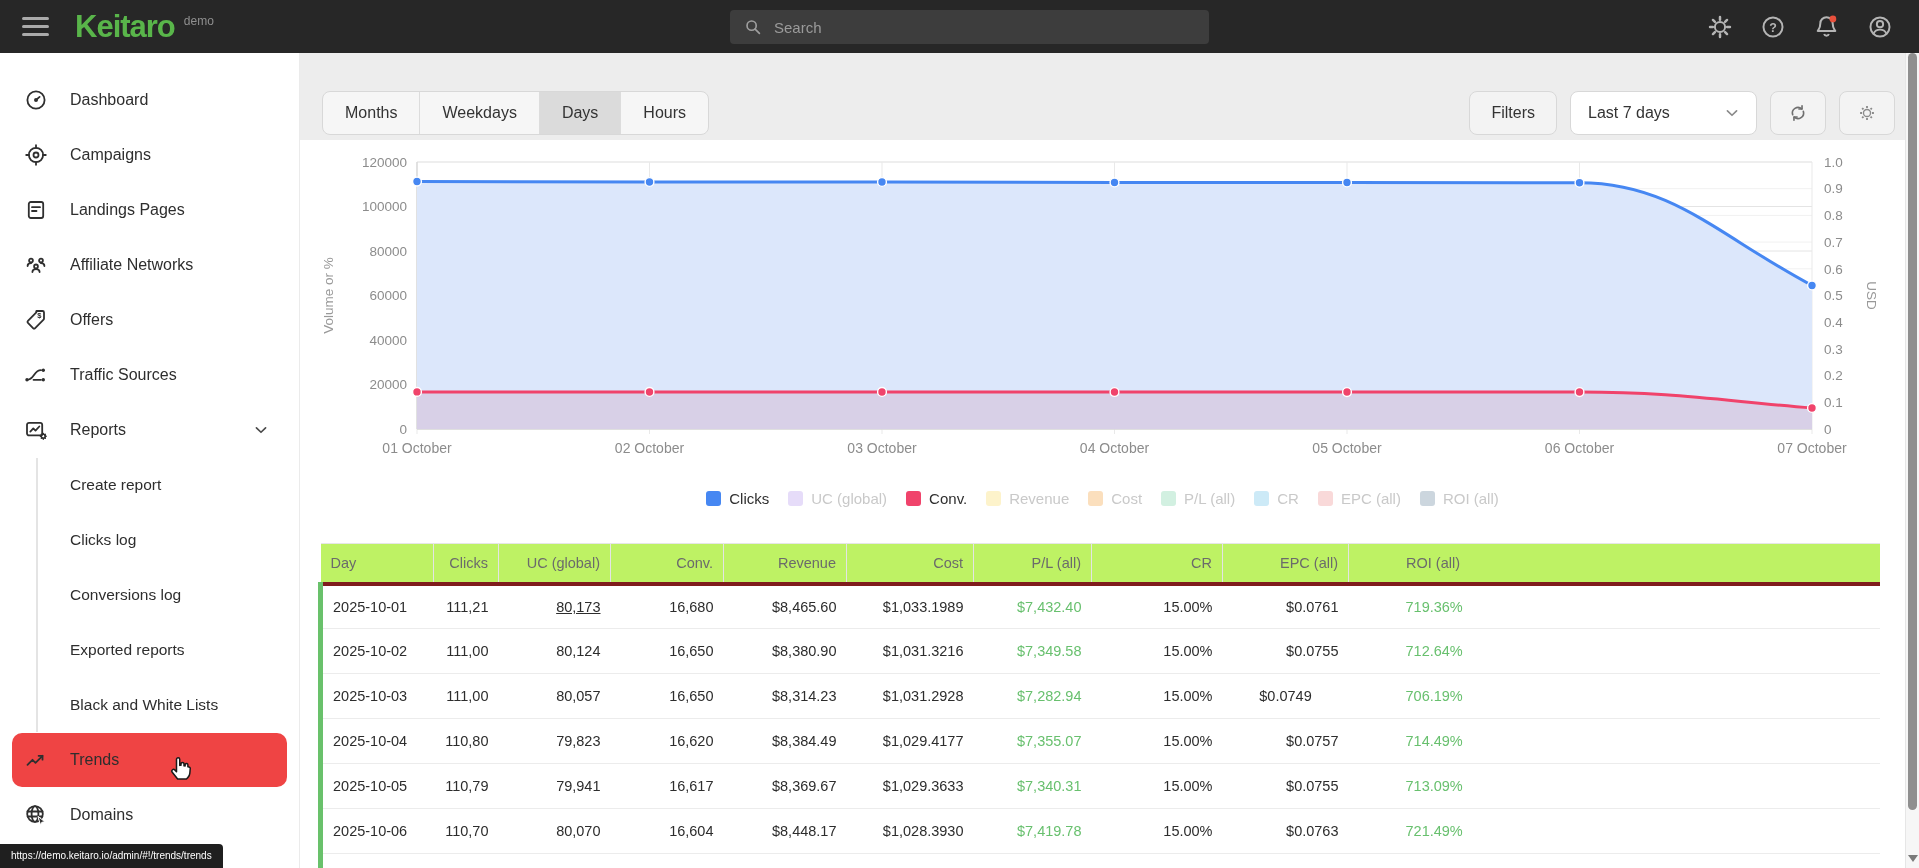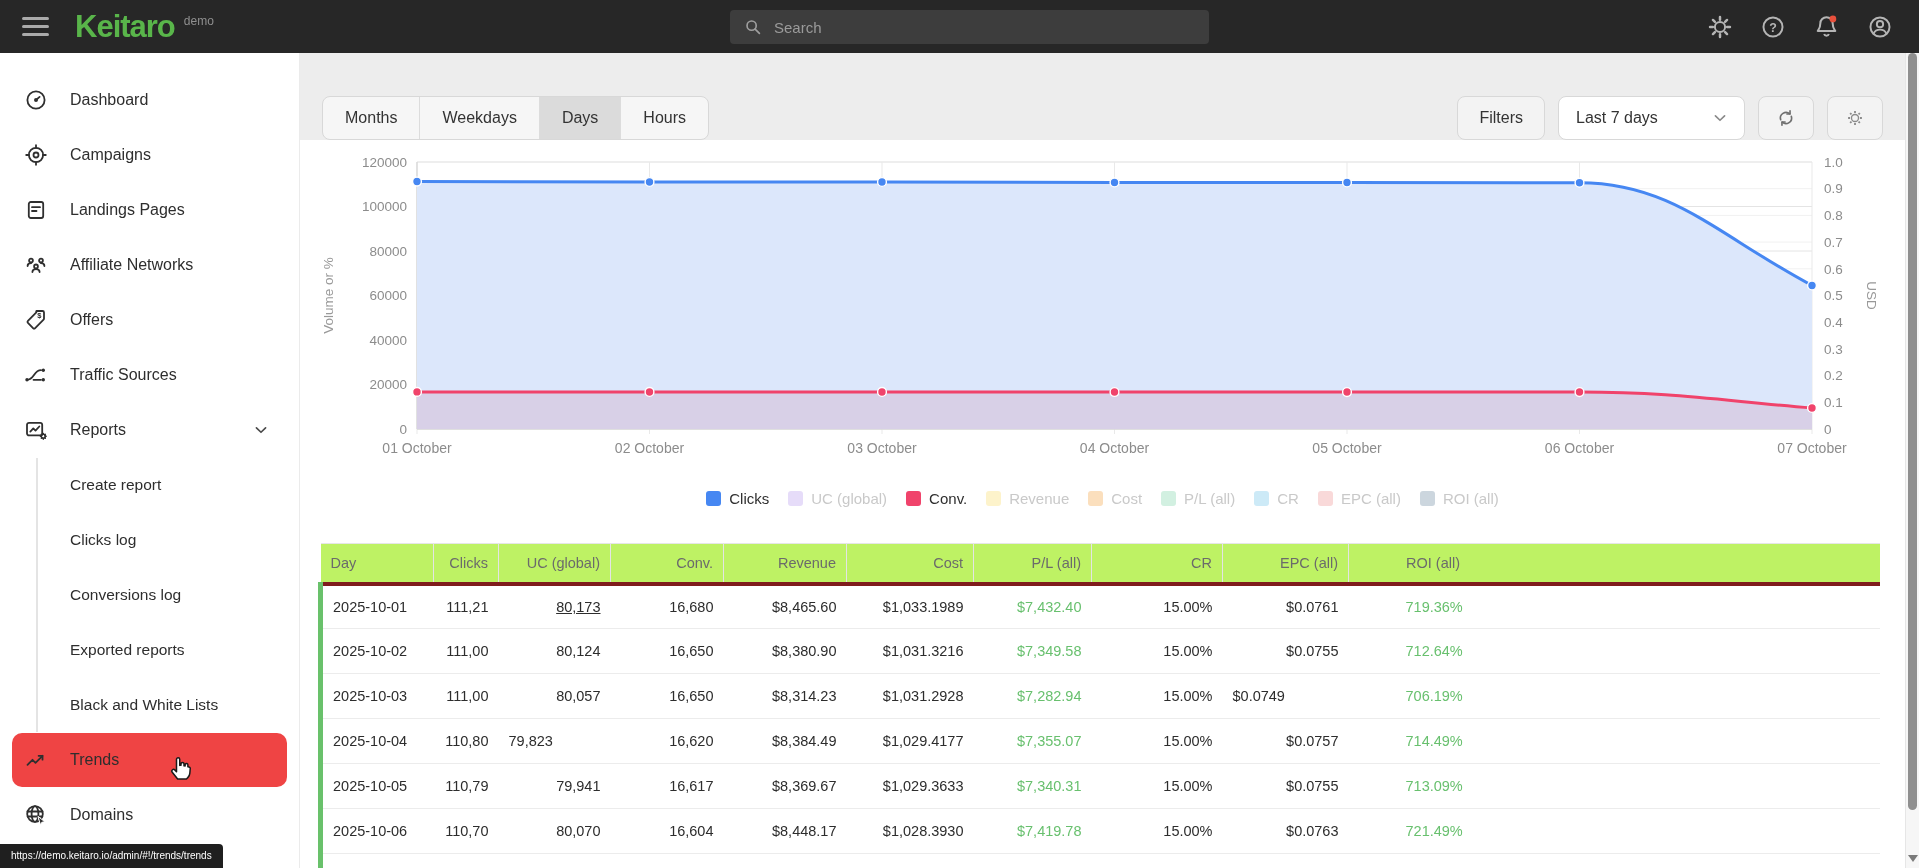--- a/index.html
+++ b/index.html
@@ -21,21 +21,21 @@
 
   
   .sidebar{position:absolute;top:53px;left:0;width:300px;bottom:0;background:#fff;border-right:1px solid #ebebeb;padding-top:20px;z-index:10}
   .side-item{display:flex;align-items:center;height:54px;margin:0 12px 1px 12px;padding-left:12px;gap:22px;font-size:16px;color:#2e2e2e;border-radius:10px;cursor:pointer}
   .side-item.active{background:#ef4444}
   .side-item .chev{margin-left:auto;margin-right:16px}
   .sub-list{margin-left:36px;border-left:2px solid #e4e4e4}
   .sub-item{display:flex;align-items:center;height:54px;margin-bottom:1px;padding-left:32px;font-size:15.5px;color:#2e2e2e;cursor:pointer}
 
   
-  .toolbar{position:absolute;left:300px;top:53px;right:14px;height:87px;background:#ededed;display:flex;align-items:flex-end;padding:33px 22px 0 22px}
+  .toolbar{position:absolute;left:300px;top:53px;right:2px;height:87px;background:#ededed;display:flex;align-items:center;padding:33px 22px 0 22px}
   .tabgroup{display:flex;height:44px;border:1px solid #d8d8d8;border-radius:8px;overflow:hidden;background:#f6f6f6}
   .tab{display:flex;align-items:center;padding:0 22px;font-size:16px;color:#333;background:transparent;border:none;border-left:1px solid #dcdcdc;cursor:pointer;font-family:"Liberation Sans",sans-serif}
   .tab:first-child{border-left:none}
   .tab.active{background:#dbdbdb}
   .tb-right{margin-left:auto;display:flex;gap:13px;align-items:center}
   .btn{height:44px;border:1px solid #d8d8d8;border-radius:8px;background:#f3f3f3;font-size:16px;color:#333;padding:0 21px;cursor:pointer;font-family:"Liberation Sans",sans-serif}
   .select{height:44px;width:187px;background:#fff;border:1px solid #d8d8d8;border-radius:8px;display:flex;align-items:center;justify-content:space-between;padding:0 14px 0 17px;font-size:16px;color:#333;cursor:pointer}
   .iconbtn{width:56px;height:44px;border:1px solid #d8d8d8;border-radius:8px;background:#f3f3f3;display:flex;align-items:center;justify-content:center;cursor:pointer}
 
   
@@ -421,27 +421,27 @@
         </tr>
         <tr>
           <td style="text-align: left;">2025-10-03</td>
           <td style="text-align: right;">111,00</td>
           <td style="text-align: right;">80,057</td>
           <td style="text-align: right;">16,650</td>
           <td style="text-align: right;">$8,314.23</td>
           <td style="text-align: right;">$1,031.2928</td>
           <td class="green" style="text-align: right;">$7,282.94</td>
           <td style="text-align: right;">15.00%</td>
-          <td style="text-align: left;">$0.0749</td>
+          <td style="text-align: center;">$0.0749</td>
           <td class="green roi-col" style="text-align: left;">706.19%</td>
         </tr>
         <tr>
           <td style="text-align: left;">2025-10-04</td>
           <td style="text-align: right;">110,80</td>
-          <td style="text-align: left;">79,823</td>
+          <td style="text-align: right;">79,823</td>
           <td style="text-align: right;">16,620</td>
           <td style="text-align: right;">$8,384.49</td>
           <td style="text-align: right;">$1,029.4177</td>
           <td class="green" style="text-align: right;">$7,355.07</td>
           <td style="text-align: right;">15.00%</td>
           <td style="text-align: right;">$0.0757</td>
           <td class="green roi-col" style="text-align: left;">714.49%</td>
         </tr>
         <tr>
           <td style="text-align: left;">2025-10-05</td>

